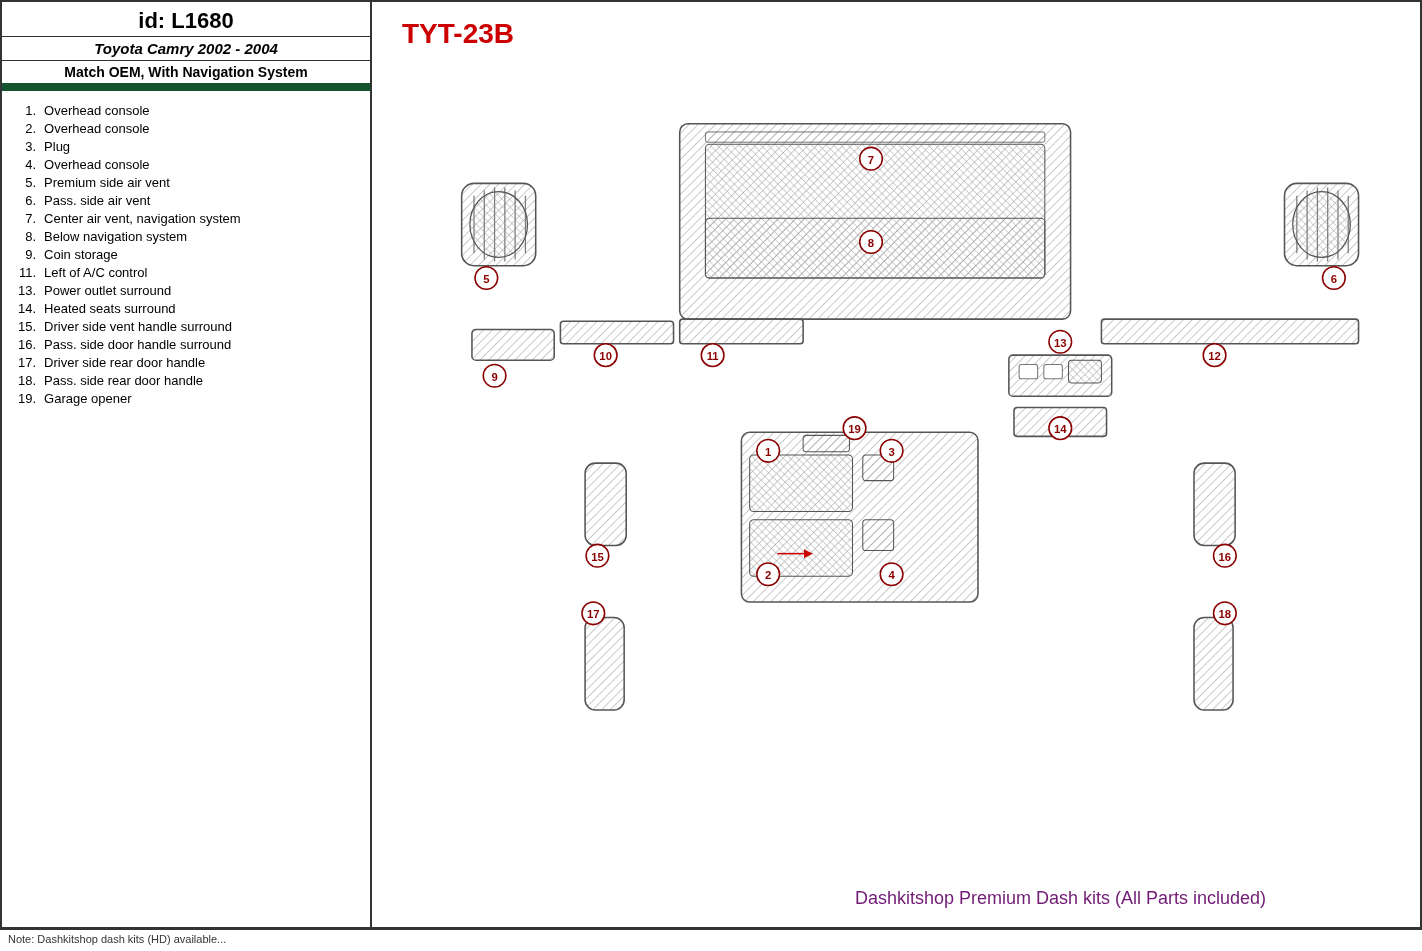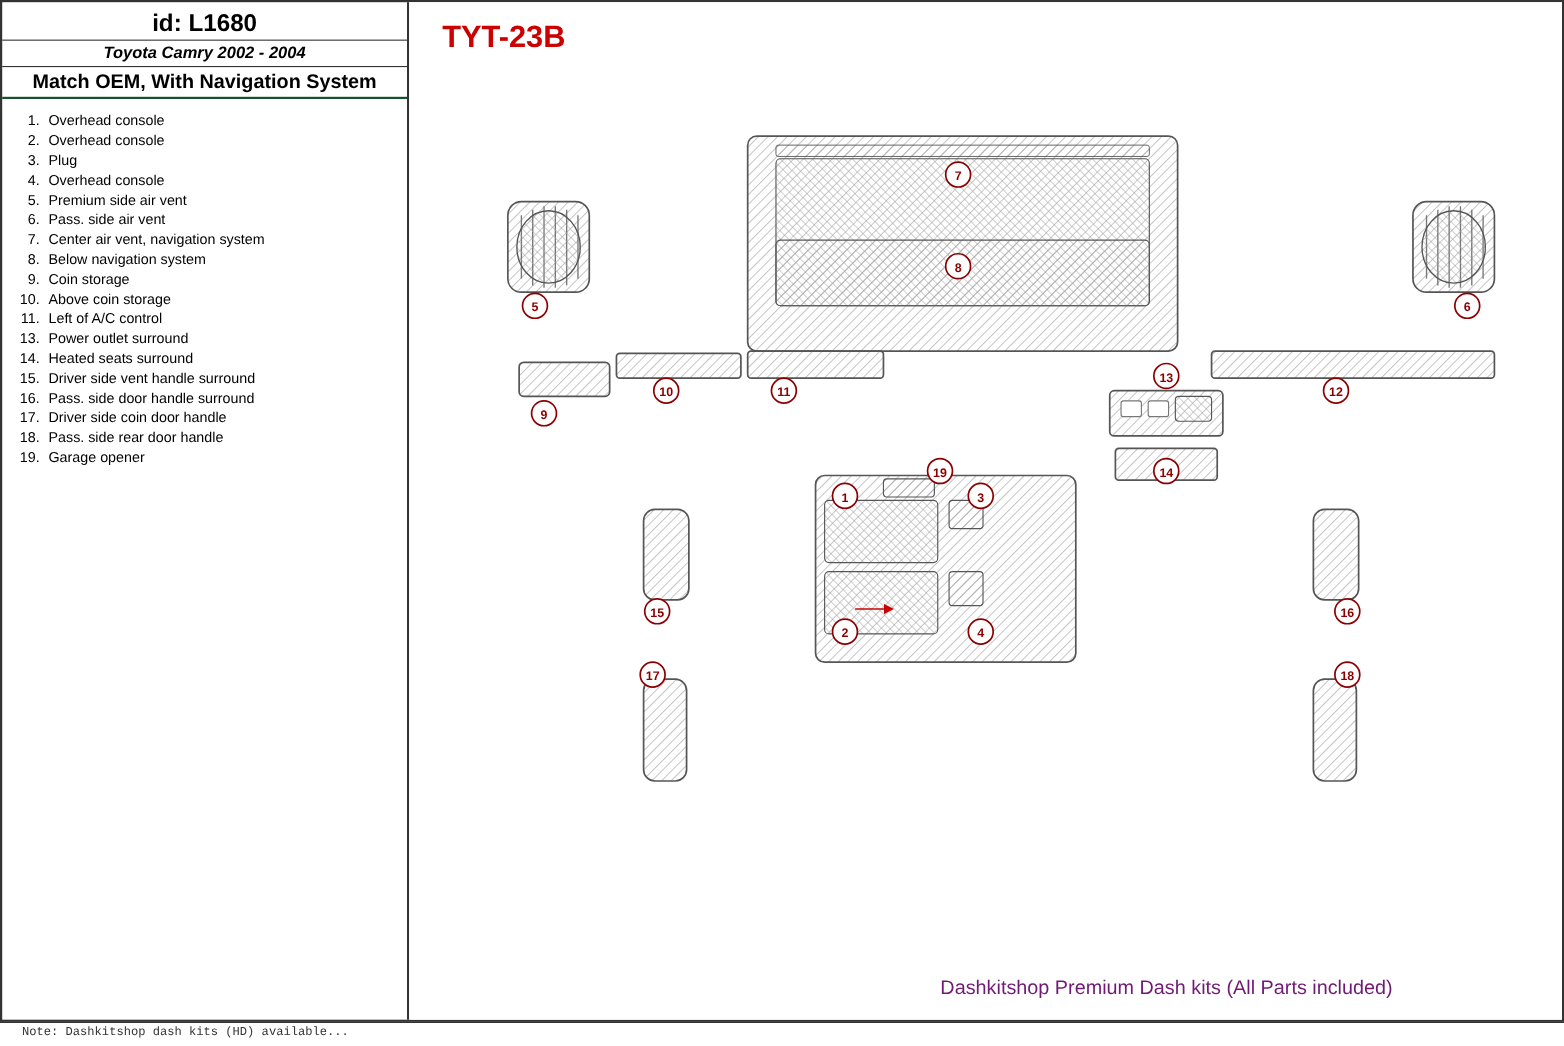--- a/index.html
+++ b/index.html
@@ -17,40 +17,40 @@
       border: 2px solid #333;
     }
     .left-panel {
       width: 370px;
       min-width: 370px;
       border-right: 2px solid #333;
       display: flex;
       flex-direction: column;
     }
     .header-section {
-      border-bottom: 2px solid #14532d;
+      border-bottom: 8px solid #14532d;
     }
     .header-id {
       text-align: center;
       font-size: 22px;
       font-weight: bold;
       padding: 6px 4px 2px 4px;
       border-bottom: 1px solid #333;
     }
     .header-model {
       text-align: center;
       font-size: 15px;
       font-weight: bold;
       padding: 3px 4px;
       border-bottom: 1px solid #333;
       font-style: italic;
     }
     .header-match {
       text-align: center;
-      font-size: 18px;
+      font-size: 14px;
       font-weight: bold;
       padding: 3px 4px;
     }
     .parts-list {
       padding: 10px 14px;
       flex: 1;
     }
     .parts-list table {
       border-collapse: collapse;
       width: 100%;
@@ -92,23 +92,22 @@
       position: absolute;
       top: 60px;
       left: 30px;
       right: 10px;
       bottom: 40px;
     }
     .bottom-note {
       height: 22px;
       border-top: 1px solid #333;
       font-size: 11px;
-      padding: 3px 20px;
+      padding: 3px 8px;
       color: #333;
-      font-family: Liberation Mono, monospace;
     }
   </style>
 </head>
 <body>
 
 <div class="main-content">
 
   <div class="left-panel">
     <div class="header-section">
       <div class="header-id">id: L1680</div>
@@ -148,24 +147,20 @@
     </tr>
             <tr>
       <td class="num">8.</td>
       <td>Below navigation system</td>
     </tr>
             <tr>
       <td class="num">9.</td>
       <td>Coin storage</td>
     </tr>
             <tr>
-      <td class="num">10.</td>
-      <td>Above coin storage</td>
-    </tr>
-            <tr>
       <td class="num">11.</td>
       <td>Left of A/C control</td>
     </tr>
             <tr>
       <td class="num">13.</td>
       <td>Power outlet surround</td>
     </tr>
             <tr>
       <td class="num">14.</td>
       <td>Heated seats surround</td>
@@ -173,21 +168,21 @@
             <tr>
       <td class="num">15.</td>
       <td>Driver side vent handle surround</td>
     </tr>
             <tr>
       <td class="num">16.</td>
       <td>Pass. side door handle surround</td>
     </tr>
             <tr>
       <td class="num">17.</td>
-      <td>Driver side coin door handle</td>
+      <td>Driver side rear door handle</td>
     </tr>
             <tr>
       <td class="num">18.</td>
       <td>Pass. side rear door handle</td>
     </tr>
             <tr>
       <td class="num">19.</td>
       <td>Garage opener</td>
     </tr>
           </tbody>

